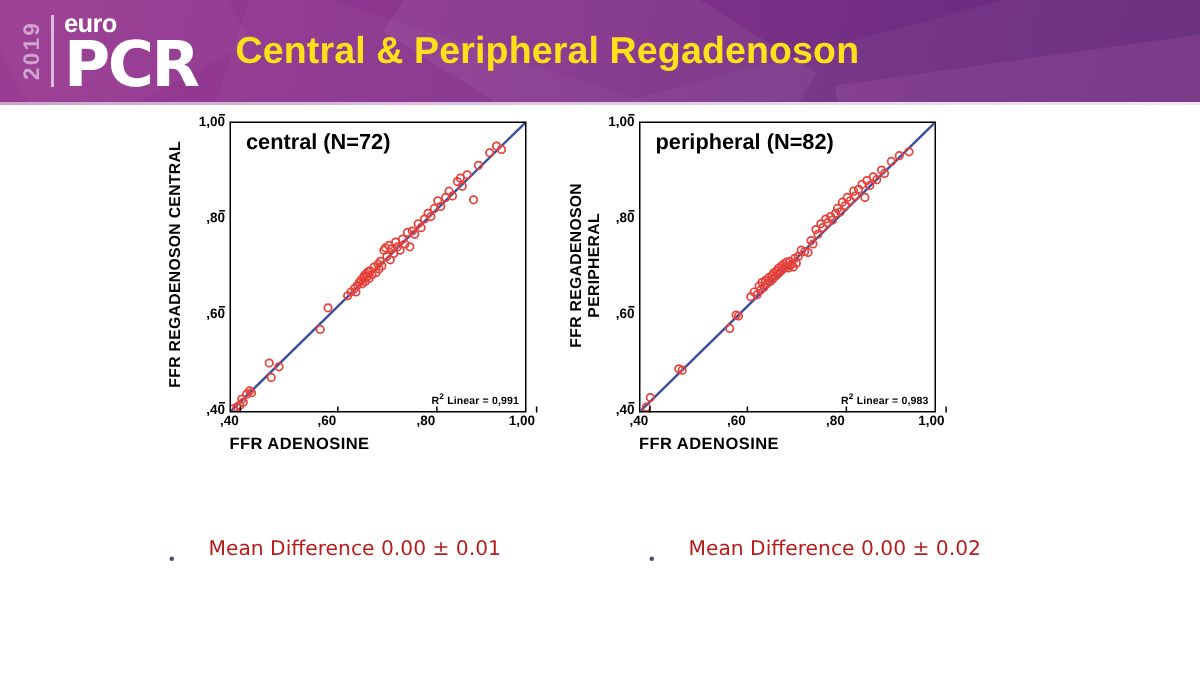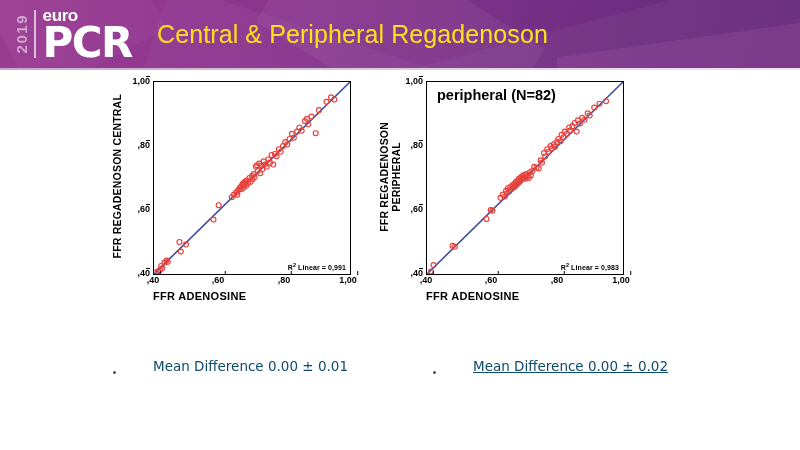--- a/index.html
+++ b/index.html
@@ -31,21 +31,21 @@
     color:rgba(255,255,255,.52);font-size:15px;font-weight:bold;
     letter-spacing:1.5px;line-height:1;margin-right:5px;
   }
   .logo-div{width:1.6px;height:48px;background:rgba(255,255,255,.65);margin-right:7px;}
   .logo-words{display:flex;flex-direction:column;justify-content:center;line-height:1;}
   .euro{color:#ffffff;font-size:17px;font-weight:600;letter-spacing:-.4px;margin-bottom:1px;}
   .pcr{color:#ffffff;font-size:42px;font-weight:bold;letter-spacing:-1.6px;
        line-height:.86;font-family:"DejaVu Sans",sans-serif;}
   .title{
     position:absolute;left:157px;top:0;height:68px;display:flex;align-items:center;
-    color:#ffe11a;font-size:25px;font-weight:normal;letter-spacing:.1px;
+    color:#ffe11a;font-size:25px;font-weight:bold;letter-spacing:.1px;
   }
   .hdr-edge{position:absolute;left:0;top:68px;width:800px;height:2px;
             background:linear-gradient(90deg,#c9a7cc,#e3d2e6 60%,#efe6f1);}
   
   .charts{position:absolute;left:0;top:74px;width:800px;height:256px;}
   .chart-block{position:absolute;top:0;width:300px;height:250px;}
   .chart-left{left:105px;}
   .chart-right{left:378px;}
   .ylab{
     position:absolute;left:0px;top:0;width:24px;height:205px;
@@ -81,27 +81,27 @@
   }
   .tickmarkX{position:absolute;top:-4px;width:1px;height:4px;background:#000;}
   .tickmarkY{position:absolute;right:0px;width:4px;height:1px;background:#000;}
   .xlab{
     position:absolute;left:48px;top:216px;width:196px;text-align:left;
     font-size:11px;font-weight:bold;color:#000;letter-spacing:.3px;
   }
   svg.scatter{position:absolute;left:0;top:0;width:100%;height:100%;}
   
   .bullets{position:absolute;left:0;top:352px;width:800px;height:40px;}
-  .bullet{position:absolute;display:flex;align-items:flex-end;font-size:13.5px;color:#0c4a6e;gap:14px;}
+  .bullet{position:absolute;display:flex;align-items:flex-end;font-size:13.5px;color:#b91c1c;}
   .bullet .dot{
     width:3px;height:3px;border-radius:50%;background:#46516b;
     margin-right:23px;flex:none;
   }
   .b-left{left:113px;top:6px;}
-  .b-right{left:433px;top:6px;text-decoration:underline;}
+  .b-right{left:433px;top:6px;}
   .pm{font-family:"DejaVu Sans",sans-serif;}
 </style>
 </head>
 <body>
 
 <div class="header">
   <div class="facet f1"></div>
   <div class="facet f2"></div>
   <div class="facet f3"></div>
   <div class="facet f4"></div>
@@ -126,20 +126,21 @@
     <div class="ylab">
       <span>FFR REGADENOSON CENTRAL</span>
     </div>
     <div class="ticksY">
       <div style="top:7px">1,00<span class="tickmarkY"></span></div>
       <div style="top:71px">,80<span class="tickmarkY"></span></div>
       <div style="top:135px">,60<span class="tickmarkY"></span></div>
       <div style="top:199px">,40<span class="tickmarkY"></span></div>
     </div>
     <div class="plot">
+      <div class="plot-title">central (N=72)</div>
       <svg class="scatter" viewBox="0 0 196 192" preserveAspectRatio="none">
           <line x1="0" y1="192" x2="196" y2="0" stroke="#3b4f9e" stroke-width="1.6"></line>
           <circle cx="1.633333333333335" cy="190.4" r="2.48" fill="none" stroke="#e8403a" stroke-width="1.15"></circle>
           <circle cx="3.9199999999999857" cy="189.44000000000003" r="2.48" fill="none" stroke="#e8403a" stroke-width="1.15"></circle>
           <circle cx="5.8799999999999875" cy="188.16000000000003" r="2.48" fill="none" stroke="#e8403a" stroke-width="1.15"></circle>
           <circle cx="7.186666666666656" cy="184" r="2.48" fill="none" stroke="#e8403a" stroke-width="1.15"></circle>
           <circle cx="8.166666666666657" cy="186.24" r="2.48" fill="none" stroke="#e8403a" stroke-width="1.15"></circle>
           <circle cx="10.453333333333324" cy="180.8" r="2.48" fill="none" stroke="#e8403a" stroke-width="1.15"></circle>
           <circle cx="12.413333333333327" cy="178.56" r="2.48" fill="none" stroke="#e8403a" stroke-width="1.15"></circle>
           <circle cx="13.719999999999995" cy="179.84" r="2.48" fill="none" stroke="#e8403a" stroke-width="1.15"></circle>

